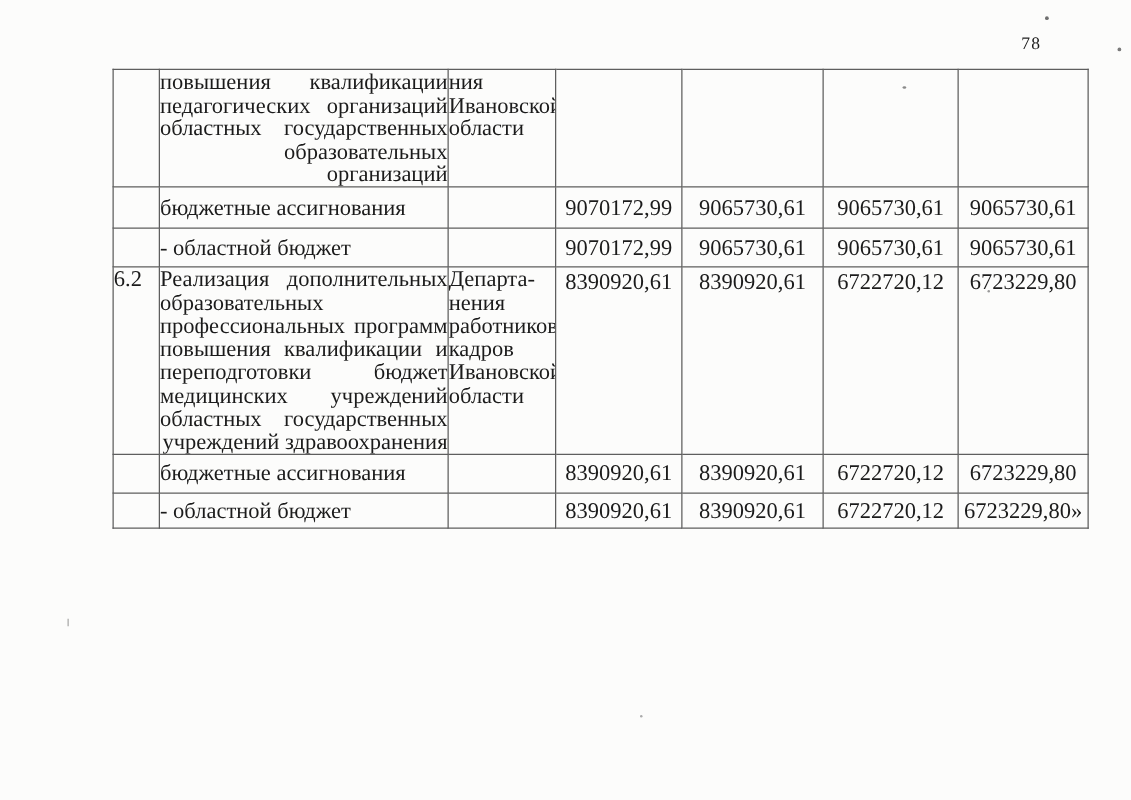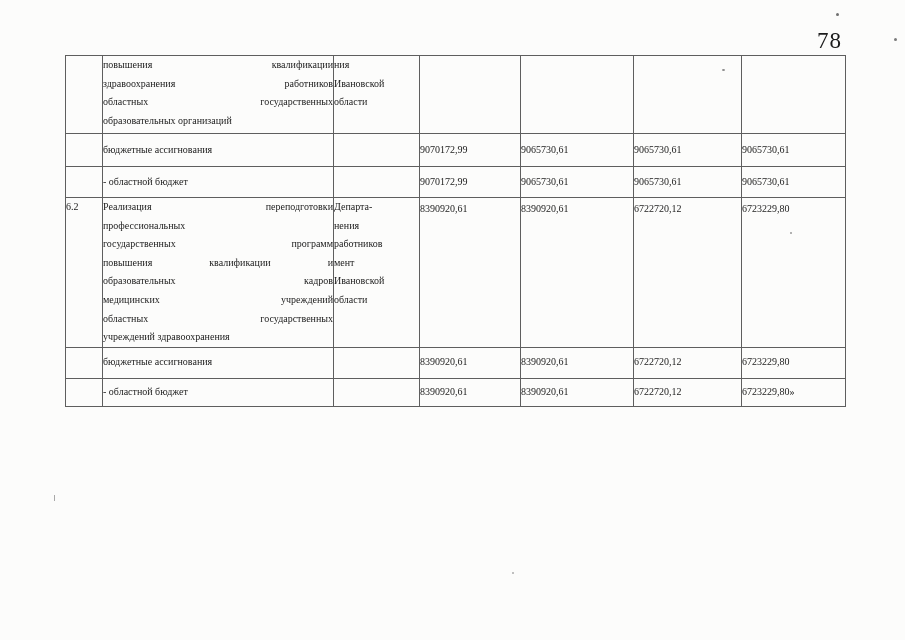--- a/index.html
+++ b/index.html
@@ -4,45 +4,45 @@
 <style>
   html,body{margin:0;padding:0;}
   body{
     width:905px;height:640px;position:relative;overflow:hidden;
     background:#fcfcfb;
     font-family:"Liberation Serif","DejaVu Serif",serif;
     color:#1b1b1b;
   }
   .page-number{
     position:absolute;left:817px;top:28px;
-    font-size:23px;letter-spacing:1px;
+    font-size:14px;letter-spacing:1px;
   }
   table.doc-table{
-    position:absolute;left:65px;top:55px;width:780px;
+    position:absolute;left:90px;top:55px;width:780px;
     border-collapse:collapse;table-layout:fixed;
-    font-size:10px;line-height:18.6px;font-family:Liberation Serif, serif;
+    font-size:18px;line-height:18.6px;font-family:Liberation Serif, serif;
   }
   .doc-table td{
     border:1px solid #5e5e5e;
     padding:0;overflow:hidden;
   }
   
   .row-tall td{vertical-align:top;}
   
   .row-compact td{vertical-align:middle;}
 
   .c-num{padding:2px 0 0 4px;}
   .c-desc{padding:2px 2px 0 4px;}
   .c-dept{padding:2px 2px 0 3px;}
   .c-label{padding:1px 2px 1px 4px;}
-  .c-val{text-align:left;}
+  .c-val{text-align:center;}
   .row-tall .c-val{padding-top:2px;}
 
   .jline{text-align:justify;text-align-last:justify;text-justify:inter-word;}
-  .nline{text-align:left;}
+  .nline{text-align:right;}
   .dline{text-align:left;}
 
   .speck{position:absolute;background:#6f6f6f;border-radius:50%;}
   .sp1{left:836px;top:13px;width:3px;height:3px;}
   .sp2{left:894px;top:38px;width:3px;height:3px;background:#7a7a7a;}
   .sp3{left:722px;top:69px;width:3px;height:2px;background:#8a8a8a;}
   .sp4{left:790px;top:232px;width:2px;height:2px;background:#999;}
   .sp5{left:54px;top:495px;width:1px;height:6px;border-radius:0;background:#a8a8a8;}
   .sp6{left:512px;top:572px;width:2px;height:2px;background:#ababab;}
 </style>
@@ -60,21 +60,21 @@
       <col style="width:113px">
       <col style="width:108px">
       <col style="width:104px">
   </colgroup>
 
   <tbody>
       <tr class="row-tall" style="height:78px">
     <td class="c-num"></td>
     <td class="c-desc">
       <div class="jline">повышения квалификации</div>
-      <div class="jline">здравоохранения работников</div>
+      <div class="jline">педагогических организаций</div>
       <div class="jline">областных государственных</div>
       <div class="nline">образовательных организаций</div>
     </td>
     <td class="c-dept">
       <div class="dline">ния</div>
       <div class="dline">Ивановской</div>
       <div class="dline">области</div>
     </td>
     <td class="c-val"></td>
     <td class="c-val"></td>
@@ -98,34 +98,34 @@
     <td class="c-dept"></td>
     <td class="c-val">9070172,99</td>
     <td class="c-val">9065730,61</td>
     <td class="c-val">9065730,61</td>
     <td class="c-val">9065730,61</td>
   </tr>
 
   <tr class="row-tall" style="height:148px">
     <td class="c-num">6.2</td>
     <td class="c-desc">
-      <div class="jline">Реализация переподготовки</div>
-      <div class="jline">профессиональных</div>
-      <div class="jline">государственных программ</div>
+      <div class="jline">Реализация дополнительных</div>
+      <div class="jline">образовательных</div>
+      <div class="jline">профессиональных программ</div>
       <div class="jline">повышения квалификации и</div>
-      <div class="jline">образовательных кадров</div>
+      <div class="jline">переподготовки бюджет</div>
       <div class="jline">медицинских учреждений</div>
       <div class="jline">областных государственных</div>
       <div class="nline">учреждений здравоохранения</div>
     </td>
     <td class="c-dept">
       <div class="dline">Департа-</div>
       <div class="dline">нения</div>
       <div class="dline">работников</div>
-      <div class="dline">мент</div>
+      <div class="dline">кадров</div>
       <div class="dline">Ивановской</div>
       <div class="dline">области</div>
     </td>
     <td class="c-val">8390920,61</td>
     <td class="c-val">8390920,61</td>
     <td class="c-val">6722720,12</td>
     <td class="c-val">6723229,80</td>
   </tr>
 
   <tr class="row-compact" style="height:31px">

